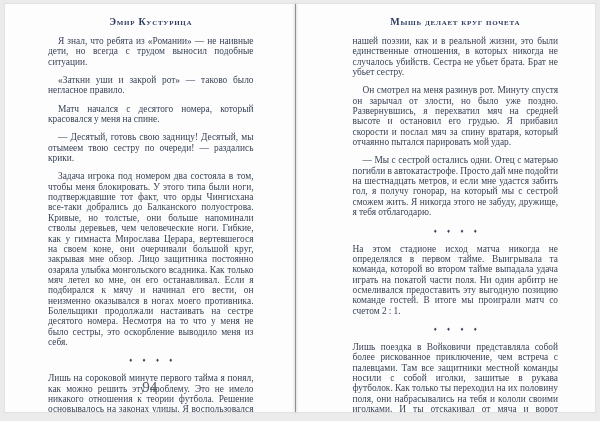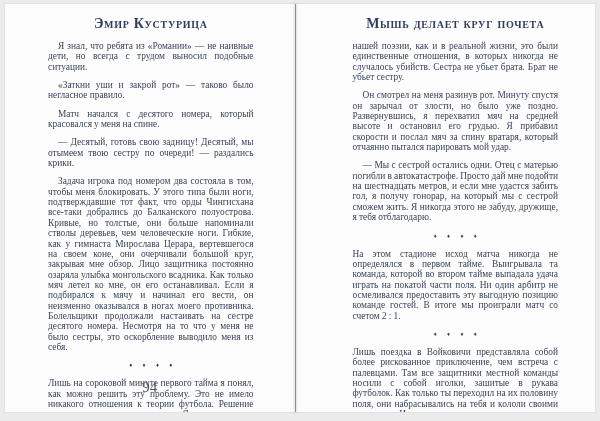--- a/index.html
+++ b/index.html
@@ -21,21 +21,21 @@
   .page-r { padding: 12px 29px 0 49px; }
   .divider {
     width: 1px; flex: 0 0 1px;
     background: var(--divider, #8f8f8f);
     box-shadow: 0 0 3px rgba(60,60,60,0.45);
   }
   .running-header {
     text-align: center;
     font-variant: small-caps;
     font-weight: bold;
-    font-size: 14px;
+    font-size: 10px;
     letter-spacing: 0.7px;
     color: var(--header, #2e3c5e);
     margin: 0 0 9px 0;
   }
   .page-text {
     font-size: 9.4px;
     line-height: 10.35px;
     color: var(--text, #3a4457);
     text-align: justify;
     hyphens: auto; -webkit-hyphens: auto;

